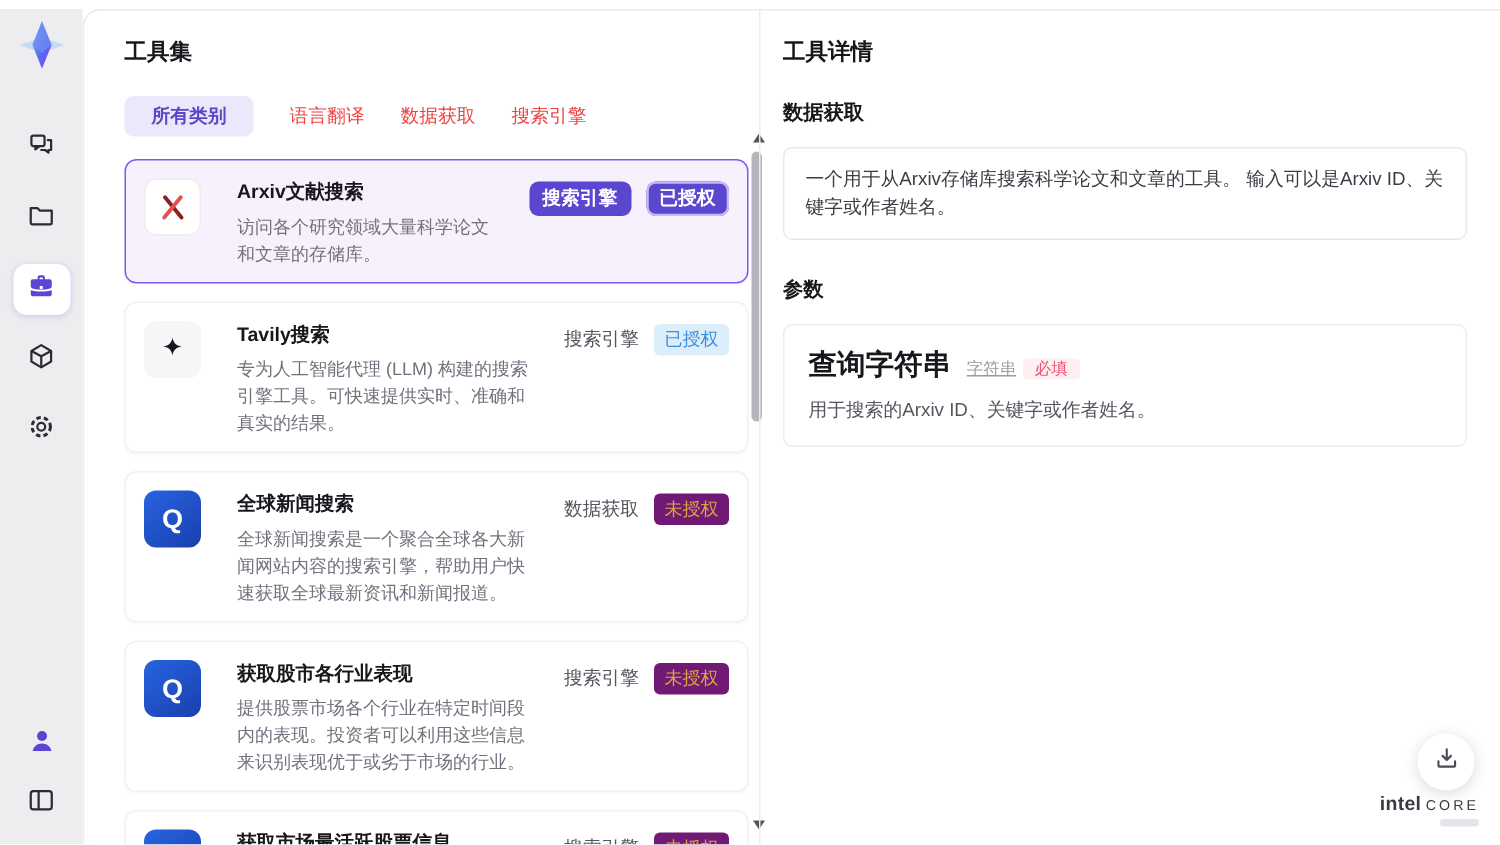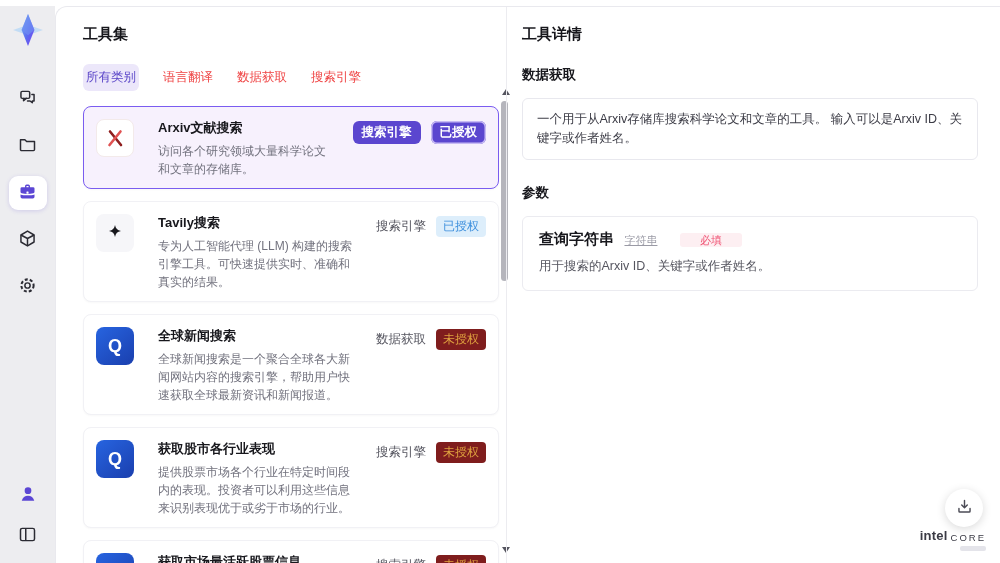--- a/index.html
+++ b/index.html
@@ -37,22 +37,22 @@
   .right-pane {
     position:absolute; left:450px; right:0; top:0; bottom:0;
     border-left:1px solid #ececf0; padding:16px 22px 0 15px;
   }
   .pane-title { font-size:15px; font-weight:bold; color:#17171c; margin:2px 0 20px; }
 
   
   .tabs { display:flex; align-items:center; gap:24px; margin-bottom:15px; }
   .tab { font-size:12.5px; color:#ef4444; cursor:pointer; padding:5px 0; white-space:nowrap; }
   .tab.active {
-    background:#ece7fa; color:#5b46c8; font-weight:normal;
-    padding:5px 3px; border-radius:6px;
+    background:#ece7fa; color:#5b46c8; font-weight:bold;
+    padding:5px 18px; border-radius:6px;
   }
 
   
   .tool-list { width:416px; display:flex; flex-direction:column; gap:12px; }
   .card {
     display:flex; gap:24px; padding:10px 12px; background:#fff;
     border:1px solid #f1f1f5; border-radius:8px; cursor:pointer;
     box-shadow:0 1px 2px rgba(0,0,0,.03);
   }
   .card.selected { border:1.5px solid #7a5cf0; background:#f7f1fd; }
@@ -64,21 +64,21 @@
   .ic-tavily { background:#f6f6f9; }
   .ic-blue { background:linear-gradient(140deg,#2764e0,#1a3fae); }
   .ic-blue span { color:#fff; font-weight:bold; font-size:18px; line-height:1; }
   .tool-body { flex:1; min-width:0; }
   .tool-name { font-size:13px; font-weight:bold; color:#17171c; margin:2px 0 5px; }
   .tool-desc { font-size:12px; color:#72727e; line-height:1.5; }
   .tool-side { flex-shrink:0; display:flex; gap:10px; align-items:flex-start; padding-top:4px; }
   .cat-text { font-size:12.5px; color:#55555f; padding-top:2px; }
   .badge { font-size:12px; padding:2px 7px; border-radius:4px; white-space:nowrap; }
   .badge.blue  { background:#ddeefb; color:#3d8fdd; }
-  .badge.amber { background:#7f1d1d; color:#dfa23f; }
+  .badge.amber { background:#701a75; color:#dfa23f; }
   .badge.purple {
     background:#5b46cf; color:#fff; font-size:12.5px;
     padding:3px 9px; border-radius:6px; font-weight:bold;
   }
   .badge.purple.outline { box-shadow:inset 0 0 0 1.5px #c8bbf4; }
 
   
   .scrollbar { position:absolute; left:429px; top:82px; bottom:10px; width:8px; }
   .scroll-up, .scroll-down {
     position:absolute; left:1px; width:0; height:0;
@@ -92,23 +92,23 @@
   }
 
   
   .section-title { font-size:13.5px; font-weight:bold; color:#17171c; margin:24px 0 14px; }
   .section-title.first { margin-top:22px; }
   .info-box {
     border:1px solid #e8e8ee; border-radius:6px; background:#fff;
     padding:11px 14px; font-size:12.5px; color:#3c3c46; line-height:1.5;
   }
   .param-box { border:1px solid #ebebf0; border-radius:6px; background:#fff; padding:13px 16px 15px; }
-  .param-name { font-size:15px; font-weight:bold; color:#17171c; }
+  .param-name { font-size:19px; font-weight:bold; color:#17171c; }
   .param-type { font-size:11px; color:#9a9aa5; margin-left:6px;text-decoration:underline; }
-  .param-req  { font-size:11px; color:#f05575; background:#fdeff2; padding:1px 20px; border-radius:3px; margin-left:18px; }
+  .param-req  { font-size:11px; color:#f05575; background:#fdeff2; padding:1px 8px; border-radius:3px; margin-left:0; }
   .param-desc { margin-top:9px; font-size:12.5px; color:#55555f; }
 
   
   .fab {
     position:absolute; right:17px; bottom:36px; width:38px; height:38px;
     background:#fff; border-radius:50%; box-shadow:0 2px 10px rgba(0,0,0,.15);
     display:flex; align-items:center; justify-content:center; cursor:pointer;
   }
   .brand { position:absolute; right:14px; bottom:12px; text-align:right; }
   .brand-line { display:flex; align-items:flex-end; gap:3px; justify-content:flex-end;padding-left:12px; }

